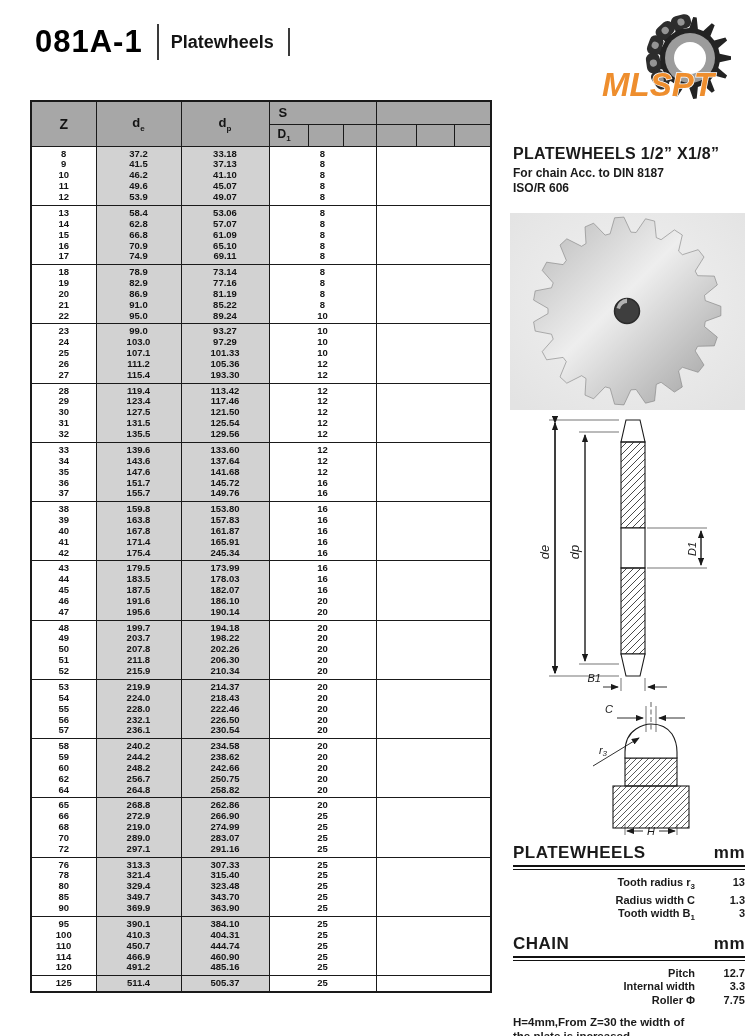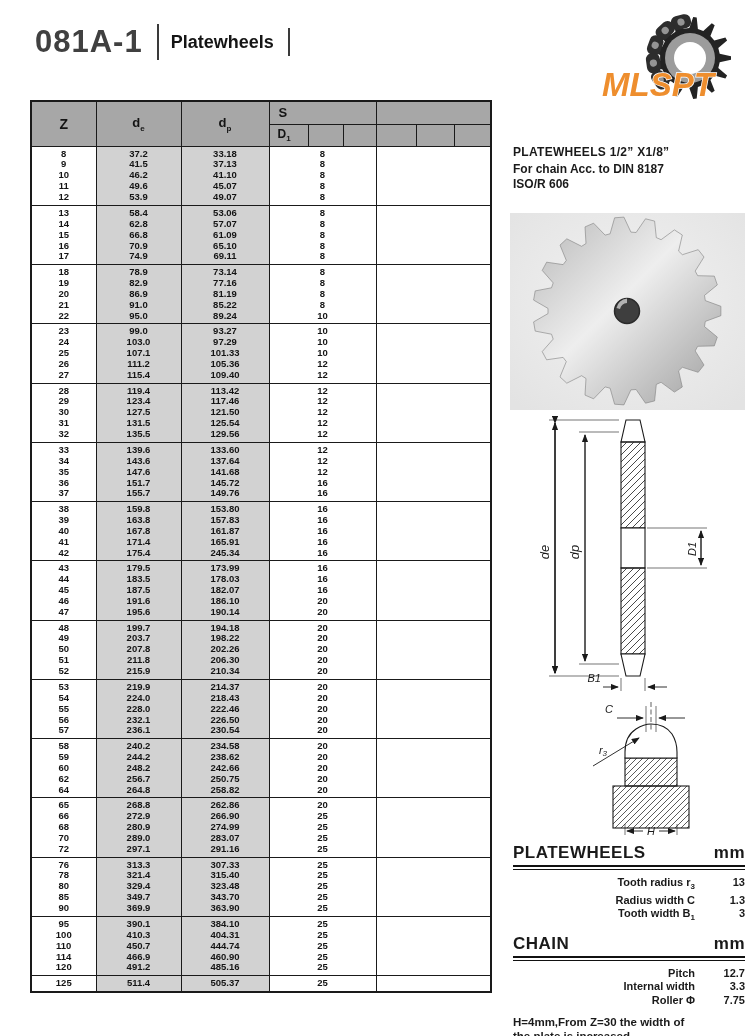--- a/index.html
+++ b/index.html
@@ -1,21 +1,21 @@
 <!DOCTYPE html>
 <html><head>
 <meta charset="utf-8">
 <style>
   * { margin:0; padding:0; box-sizing:border-box; }
   body { background:#fff; font-family:"Liberation Sans", sans-serif; }
   .page { position:relative; width:750px; height:1036px; background:#fff; overflow:hidden; color:#1a1a1a; }
 
   
   .doc-title { position:absolute; left:35px; top:24px; display:flex; align-items:center; }
-  .doc-code { font-size:31px; font-weight:bold; letter-spacing:1px; color:#404040; }
+  .doc-code { font-size:31px; font-weight:bold; letter-spacing:1px; color:#000000; }
   .t-div1 { width:2px; height:36px; background:#3a3a3a; margin:0 12px 0 14px; }
   .doc-cat { font-size:18px; font-weight:bold; color:#151515; }
   .t-div2 { width:2px; height:28px; background:#3a3a3a; margin-left:14px; }
 
   
   .logo { position:absolute; left:598px; top:8px; width:150px; height:92px; }
 
   
   .pw-table { position:absolute; left:30px; top:100px; border-collapse:collapse; table-layout:fixed;
               border:2px solid #1a1a1a; }
@@ -33,21 +33,21 @@
   .pw-table tbody tr:first-child td { padding-top:2px; }
   .pw-table tbody tr:last-child td { padding-bottom:2px; }
   .pw-table tbody.single td { padding-top:8px; padding-bottom:8px; }
   .c-z  { border-right:1px solid #1a1a1a; }
   .c-de { background:#d2d2d2; border-right:1px solid #1a1a1a; }
   .c-dp { background:#d2d2d2; border-right:1px solid #1a1a1a; }
   .c-d1 { text-align:left; padding-left:16px; border-right:1px solid #1a1a1a; }
 
   
   .product-head { position:absolute; left:513px; top:145px; width:232px; }
-  .product-title { font-size:12px; font-weight:bold; letter-spacing:.3px; }
+  .product-title { font-size:16px; font-weight:bold; letter-spacing:.3px; }
   .product-line { font-size:12px; font-weight:bold; margin-top:3px; }
   .product-line + .product-line { margin-top:1px; }
 
   .photo { position:absolute; left:510px; top:213px; width:235px; height:197px; }
 
   .section-diagram { position:absolute; left:505px; top:410px; width:245px; height:284px; }
   .tooth-diagram   { position:absolute; left:583px; top:698px; width:165px; height:140px; }
   .dim-text { font-size:13px; font-style:italic; fill:#1a1a1a; }
   .dim-text-sm { font-size:11px; font-style:italic; fill:#1a1a1a; }
   svg .thin { stroke:#1a1a1a; stroke-width:0.6; }
@@ -275,21 +275,21 @@
         <tr>
           <td class="c-z">26</td>
           <td class="c-de">111.2</td>
           <td class="c-dp">105.36</td>
           <td class="c-d1" colspan="3">12</td>
           <td class="c-rest" colspan="3"></td>
         </tr>
         <tr>
           <td class="c-z">27</td>
           <td class="c-de">115.4</td>
-          <td class="c-dp">109.40</td>
+          <td class="c-dp">193.30</td>
           <td class="c-d1" colspan="3">12</td>
           <td class="c-rest" colspan="3"></td>
         </tr>
       </tbody>
       <tbody>
         <tr>
           <td class="c-z">28</td>
           <td class="c-de">119.4</td>
           <td class="c-dp">113.42</td>
           <td class="c-d1" colspan="3">12</td>
@@ -556,21 +556,21 @@
         </tr>
         <tr>
           <td class="c-z">66</td>
           <td class="c-de">272.9</td>
           <td class="c-dp">266.90</td>
           <td class="c-d1" colspan="3">25</td>
           <td class="c-rest" colspan="3"></td>
         </tr>
         <tr>
           <td class="c-z">68</td>
-          <td class="c-de">280.9</td>
+          <td class="c-de">219.0</td>
           <td class="c-dp">274.99</td>
           <td class="c-d1" colspan="3">25</td>
           <td class="c-rest" colspan="3"></td>
         </tr>
         <tr>
           <td class="c-z">70</td>
           <td class="c-de">289.0</td>
           <td class="c-dp">283.07</td>
           <td class="c-d1" colspan="3">25</td>
           <td class="c-rest" colspan="3"></td>

